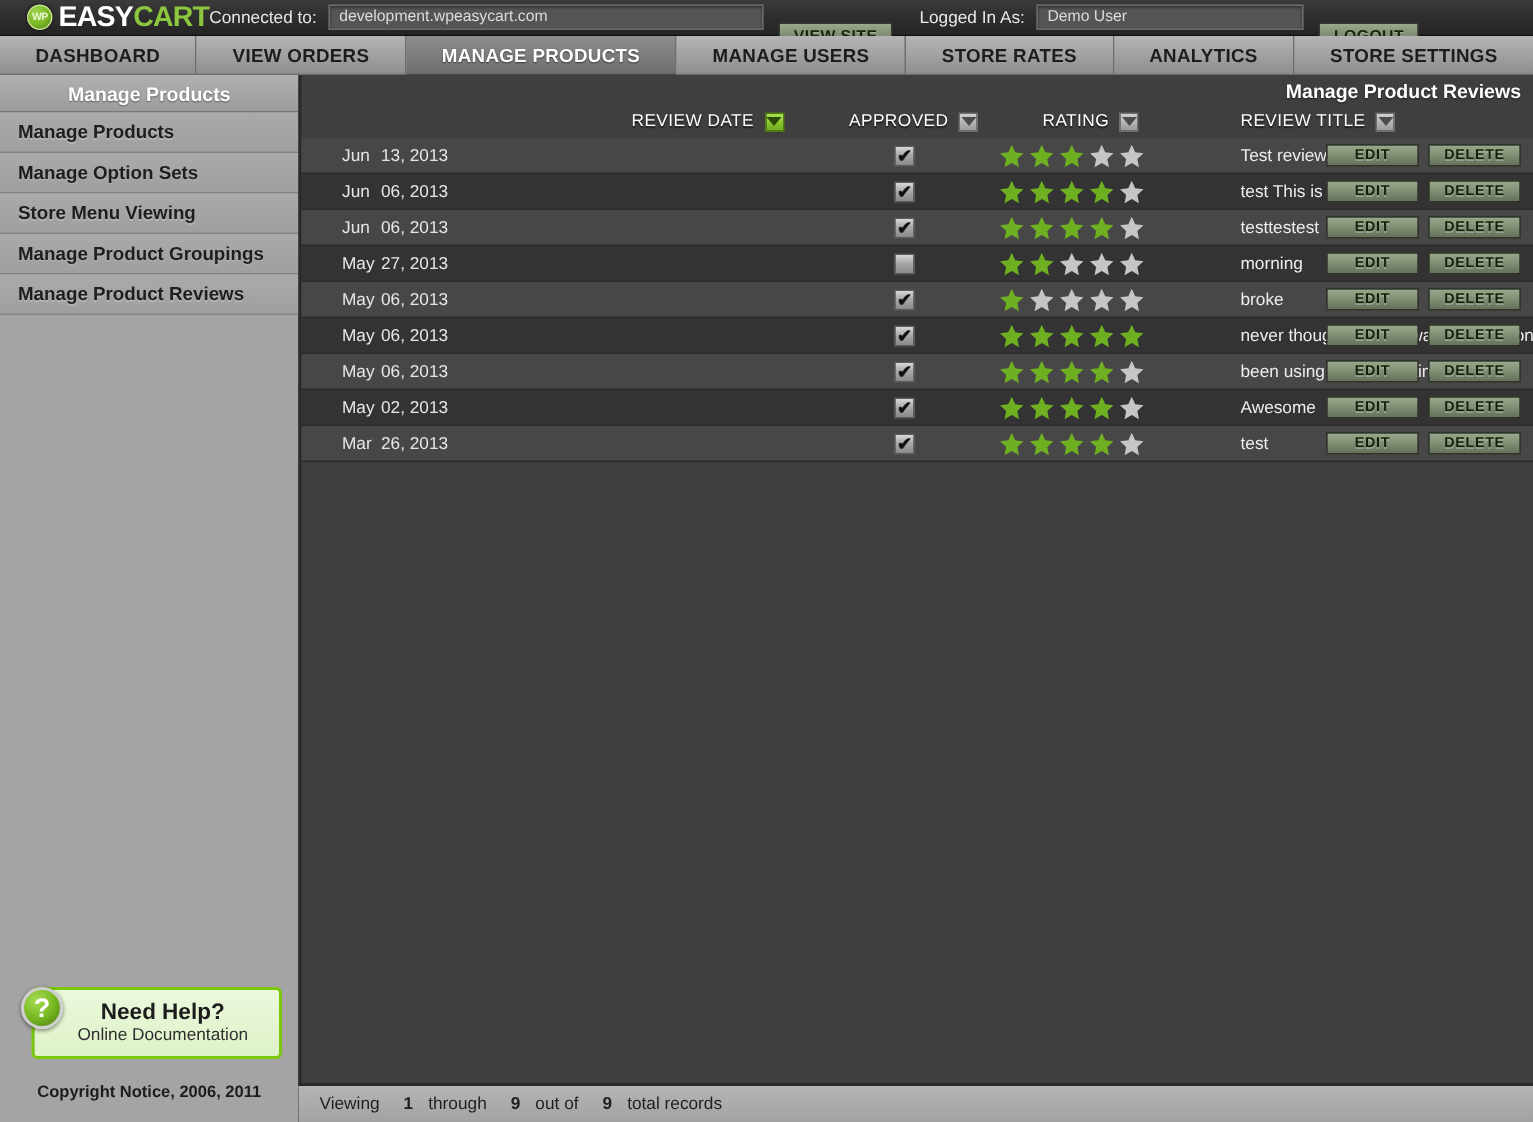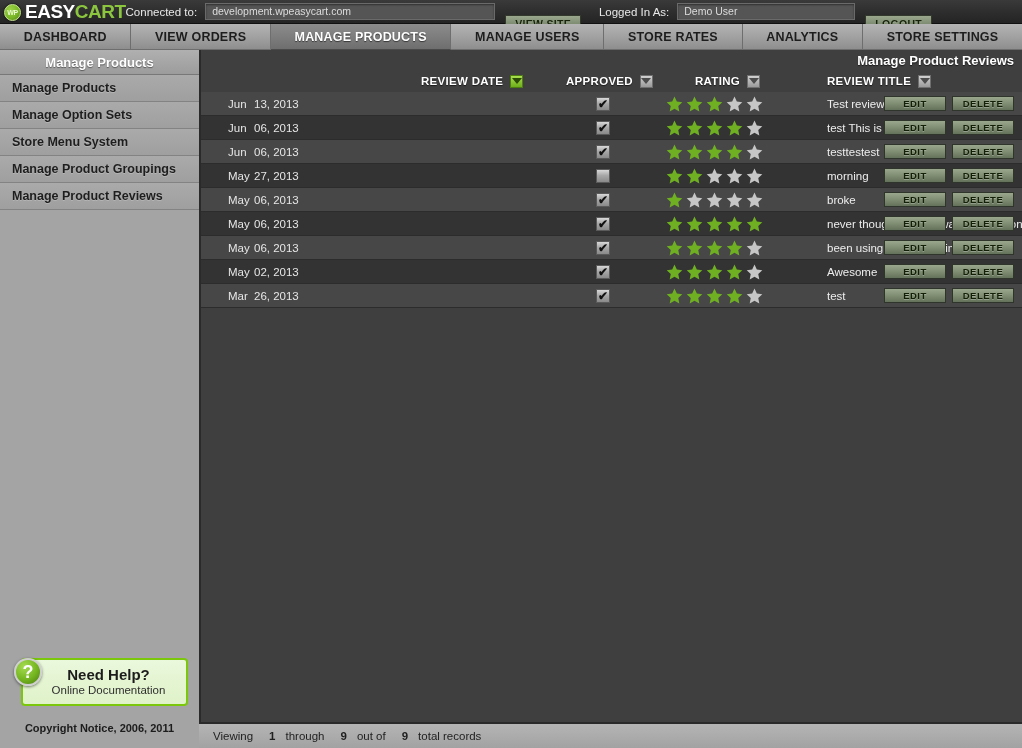--- a/index.html
+++ b/index.html
@@ -11,21 +11,21 @@
   }
   .app { position: relative; width: 1022px; height: 748px; }
 
   
   .topbar {
     position: absolute; top: 0; left: 0; width: 1022px; height: 24px;
     background: linear-gradient(to bottom, #3a3a3a 0%, #2e2e2e 50%, #242424 100%);
     display: flex; align-items: center;
     border-bottom: 1px solid #111;
   }
-  .logo-wrap { display: flex; align-items: flex-end; padding-left: 4px; }
+  .logo-wrap { display: flex; align-items: center; padding-left: 18px; }
   .wp-badge {
     width: 17px; height: 17px; border-radius: 50%;
     background: radial-gradient(circle at 35% 30%, #9ed24a 0%, #7ab827 55%, #4e7d15 100%);
     border: 1px solid #c7e58e;
     display: flex; align-items: center; justify-content: center;
     color: #eaf7d2; font-size: 7px; font-weight: bold; letter-spacing: -0.5px;
     box-shadow: 0 0 2px #000;
   }
   .logo-text {
     margin-left: 4px; font-size: 19px; font-weight: bold; letter-spacing: -0.5px;
@@ -147,21 +147,21 @@
   }
   #open-filter-btn {
     position: absolute; right: 4px; top: 21px; height: 16px;
     font-size: 10px; padding: 1px 8px;
   }
 
   
   .col-head {
     position: absolute; top: 22px; height: 18px;
     display: flex; align-items: center;
-    font-size: 11.5px; font-weight: bold; color: #ffffff;
+    font-size: 11.5px; font-weight: normal; color: #ffffff;
     letter-spacing: 0.3px;
     text-shadow: 0 1px 1px rgba(0,0,0,0.6);
     cursor: pointer;
   }
   .tri {
     width: 13px; height: 13px; margin-left: 7px;
     display: inline-flex; align-items: center; justify-content: center;
   }
   .tri i {
     display: block; width: 0; height: 0;
@@ -253,21 +253,21 @@
       <div class="navtab">STORE RATES</div>
       <div class="navtab">ANALYTICS</div>
       <div class="navtab">STORE SETTINGS</div>
     </div>
 
   <div class="sidebar">
     <div class="sb-title">Manage Products</div>
     <div id="sidebar-items">
         <div class="sb-item">Manage Products</div>
         <div class="sb-item">Manage Option Sets</div>
-        <div class="sb-item">Store Menu System</div>
+        <div class="sb-item">Store Menu Viewing</div>
         <div class="sb-item">Manage Product Groupings</div>
         <div class="sb-item">Manage Product Reviews</div>
       </div>
 
     <div class="help-wrap">
       <div class="help-q">?</div>
       <div class="help-box">
         <div class="help-title">Need Help?</div>
         <div class="help-sub">Online Documentation</div>
       </div>

